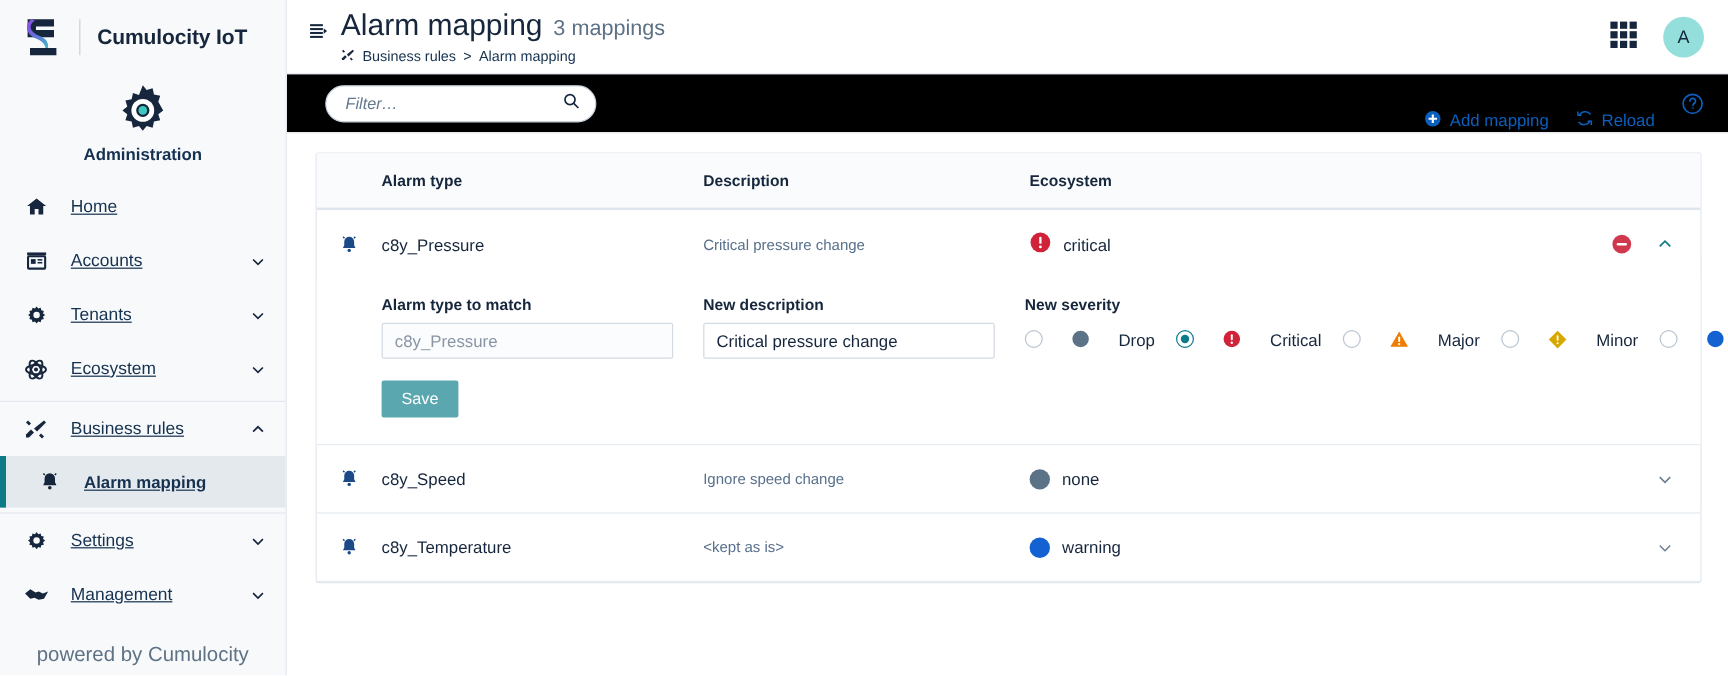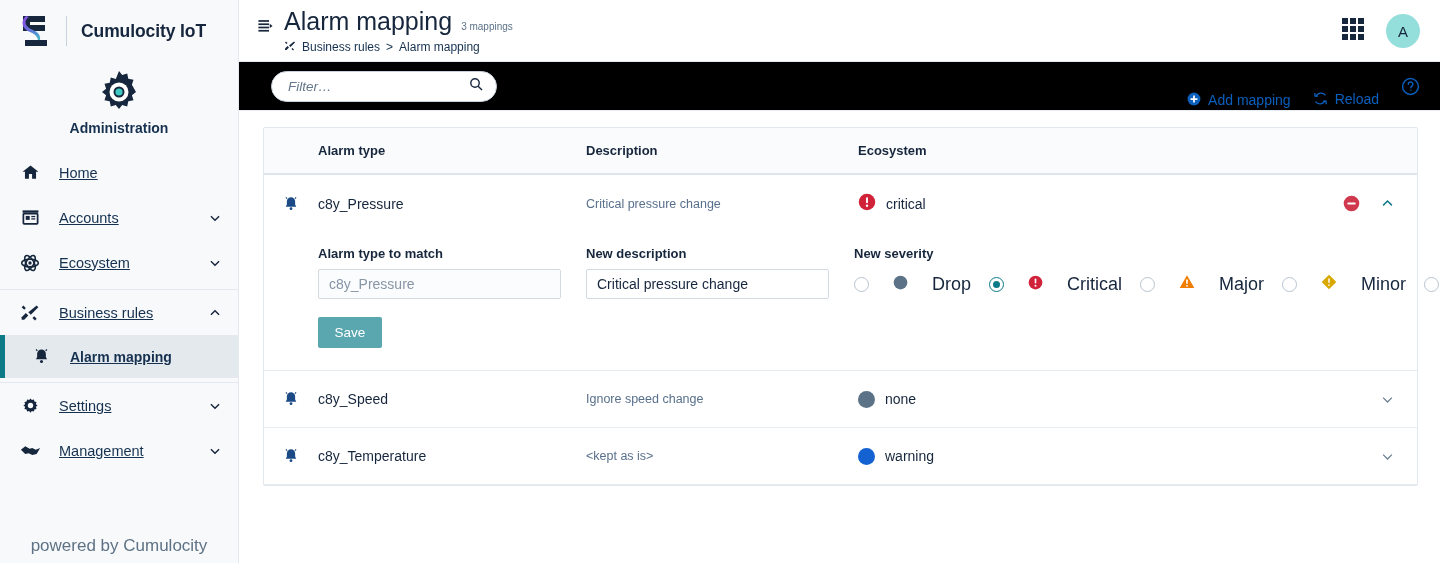--- a/index.html
+++ b/index.html
@@ -75,21 +75,21 @@
   .topbar {
     height: 62px; border-bottom: 1px solid #e4e9ef;
     display: flex; align-items: flex-start; padding: 0 20px 0 18px;
     background: #fff;
   }
   .title-wrap { display: flex; gap: 10px; padding-top: 8px; flex: 1; min-width: 0; }
   .collapse-icon { padding-top: 10px; cursor: pointer; }
   .title-col { display: flex; flex-direction: column; }
   .title-line { display: flex; align-items: baseline; gap: 9px; }
   .page-title { font-size: 25px; color: #16263c; font-weight: normal; line-height: 1.1; }
-  .page-count { font-size: 10px; color: #5c7186; }
+  .page-count { font-size: 18px; color: #5c7186; }
   .breadcrumb { display: flex; align-items: center; gap: 6px; font-size: 12px; color: #15314f; margin-top: 4px; }
   .breadcrumb a { color: #15314f; text-decoration: none; cursor: pointer; }
   .topbar-right { display: flex; align-items: center; gap: 20px; height: 62px; }
   .avatar {
     width: 34px; height: 34px; border-radius: 50%;
     background: #94dfdc; color: #16263c;
     display: flex; align-items: center; justify-content: center;
     font-size: 15px; cursor: pointer;
   }
 
@@ -104,21 +104,21 @@
     padding: 0 12px 0 16px; background: #fff;
   }
   .filter-box input {
     flex: 1; border: none; outline: none; font-size: 13.5px;
     font-family: "Liberation Sans", sans-serif;
     font-style: italic; color: #15314f; background: transparent;
   }
   .filter-box input::placeholder { color: #63778c; font-style: italic; }
   .actionbar-right { margin-left: auto; display: flex; align-items: center; gap: 22px; }
   .act-btn {
-    display: flex; align-items: flex-start; gap: 7px;
+    display: flex; align-items: center; gap: 7px;
     font-size: 14px; color: #0b5fbd; cursor: pointer; background: none; border: none;
     font-family: "Liberation Sans", sans-serif;
     margin-top: 28px;
   }
   .help-btn { cursor: pointer; display: flex; align-items: center; }
 
   
   .content { flex: 1; padding: 16px 22px 0 24px; background: #fff; overflow: hidden; }
   .card { border: 1px solid #e2e8ee; border-radius: 2px; background: #fff; }
   .thead {
@@ -158,21 +158,21 @@
   .fgroup .flabel { font-size: 13px; font-weight: bold; color: #16263c; }
   .finput {
     height: 30px; border: 1px solid #d3dae2; border-radius: 2px;
     padding: 0 10px; font-size: 14px; color: #16263c; background: #fff;
     font-family: "Liberation Sans", sans-serif; outline: none;
   }
   .finput.ro { width: 243px; background: #fbfcfd; }
   .finput.ro::placeholder { color: #8795a5; }
   .finput.desc { width: 243px; }
   .sev-options { display: flex; align-items: center; gap: 18px; height: 30px; }
-  .sev-opt { display: flex; align-items: center; gap: 24px; cursor: pointer; font-size: 18px; color: #16263c; }
+  .sev-opt { display: flex; gap: 24px; cursor: pointer; font-size: 14px; color: #16263c; }
   .radio {
     width: 15px; height: 15px; border-radius: 50%;
     border: 1px solid #b9c4d0; background: #fff;
     display: flex; align-items: center; justify-content: center;
     flex: 0 0 15px;
   }
   .radio.on { border-color: #0c7a87; }
   .radio.on::after { content: ""; width: 7px; height: 7px; border-radius: 50%; background: #0c7a87; }
   .save-btn {
     margin-top: 18px; width: 64px; height: 31px;
@@ -241,20 +241,34 @@
           </svg>
         </span>
         <span class="lbl">Accounts</span>
         <span class="chev">
           <svg width="14" height="14" viewBox="0 0 24 24" fill="none" stroke="#16263c" stroke-width="2.4">
               <path d="M5 9l7 7 7-7"></path>
             </svg>
         </span>
       </div>
 
+      <div class="nav-item">
+        <span class="ico">
+          <svg width="19" height="19" viewBox="0 0 24 24" fill="#16263c">
+              <path d="M12 1l1.7 2.2 2.6-.8.6 2.7 2.7.6-.8 2.6L21 10l-2.2 1.7.8 2.6-2.7.6-.6 2.7-2.6-.8L12 19l-1.7-2.2-2.6.8-.6-2.7-2.7-.6.8-2.6L3 10l2.2-1.7-.8-2.6 2.7-.6.6-2.7 2.6.8z" transform="translate(0,2)"></path>
+              <circle cx="12" cy="12" r="3.4" fill="#f7f9fb"></circle>
+            </svg>
+        </span>
+        <span class="lbl">Tenants</span>
+        <span class="chev">
+          <svg width="14" height="14" viewBox="0 0 24 24" fill="none" stroke="#16263c" stroke-width="2.4">
+              <path d="M5 9l7 7 7-7"></path>
+            </svg>
+        </span>
+      </div>
 
       <div class="nav-item">
         <span class="ico">
           <svg width="20" height="20" viewBox="0 0 24 24" fill="none" stroke="#16263c" stroke-width="1.9">
             <ellipse cx="12" cy="12" rx="10" ry="4.6"></ellipse>
               <ellipse cx="12" cy="12" rx="10" ry="4.6" transform="rotate(60 12 12)"></ellipse>
               <ellipse cx="12" cy="12" rx="10" ry="4.6" transform="rotate(-60 12 12)"></ellipse>
             <circle cx="12" cy="12" r="2" fill="#16263c" stroke="none"></circle>
           </svg>
         </span>

